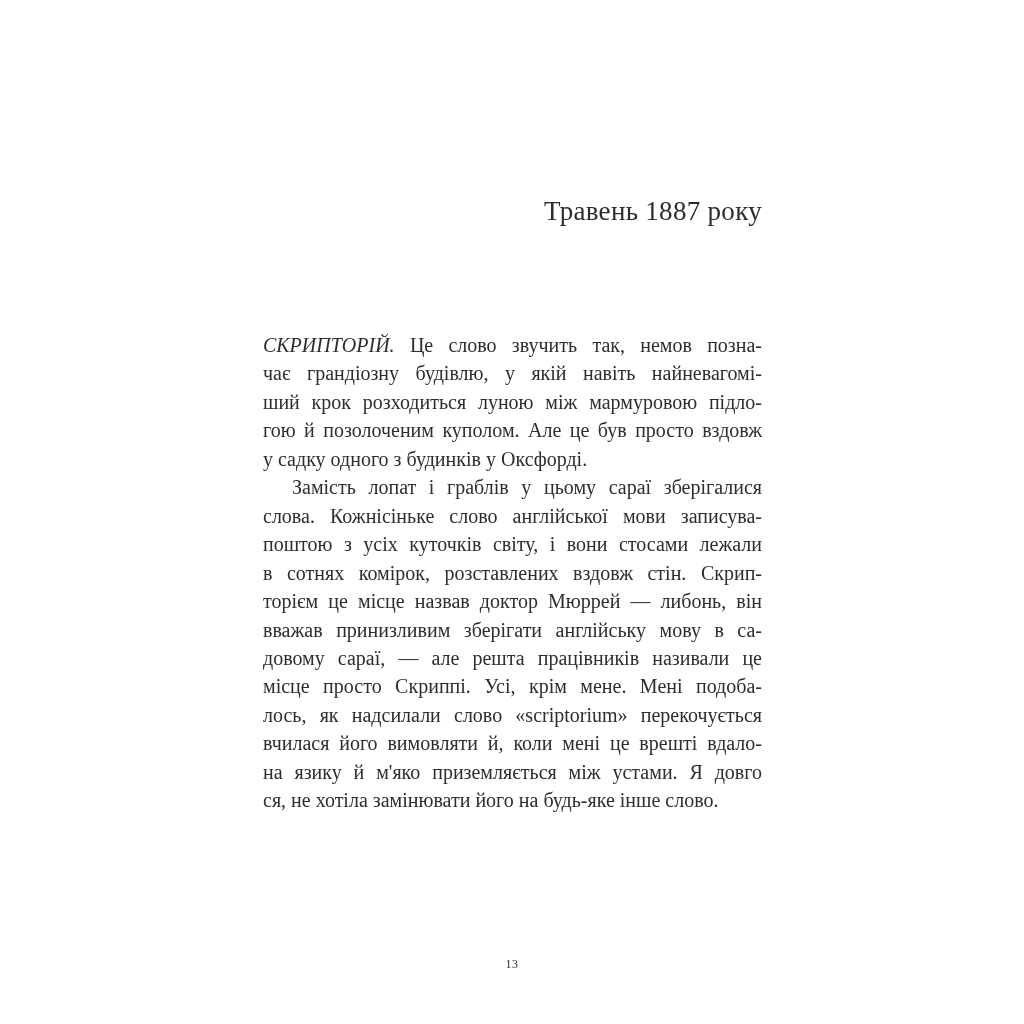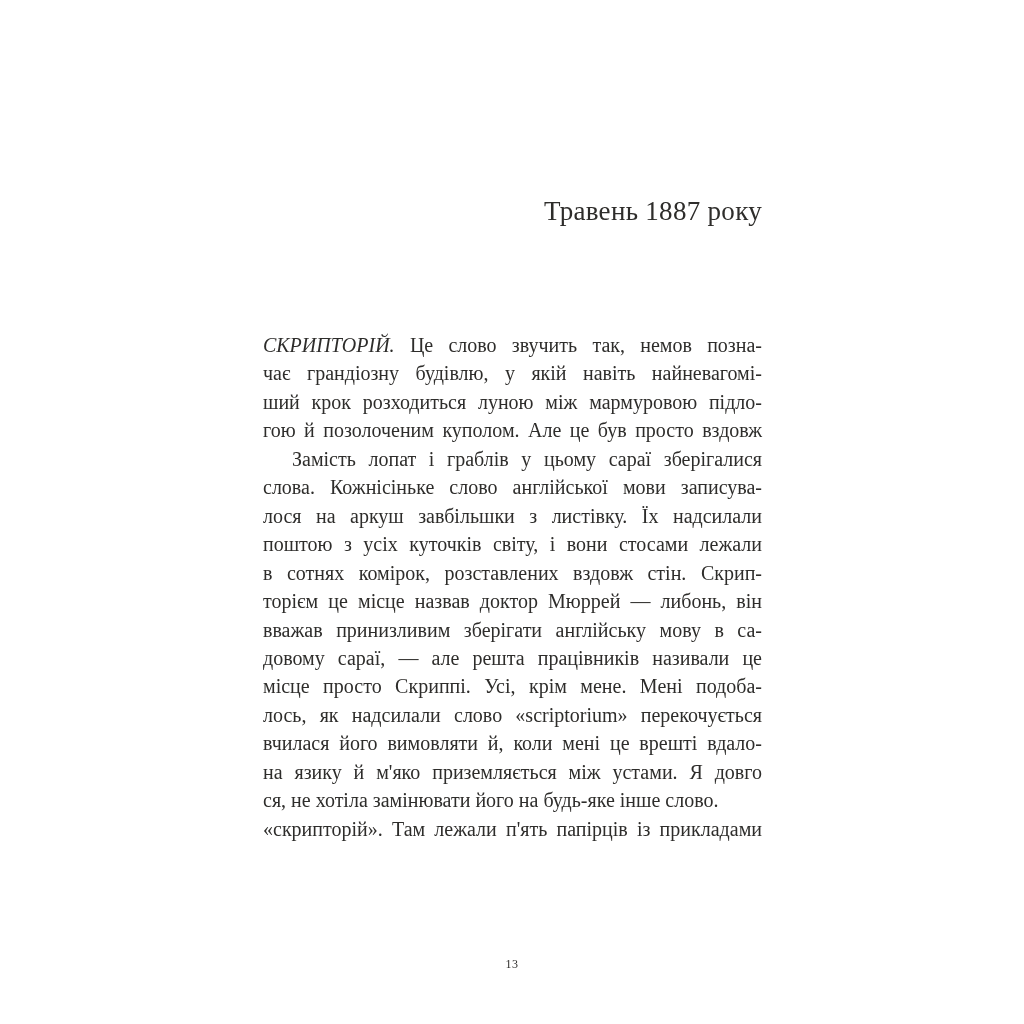--- a/index.html
+++ b/index.html
@@ -73,30 +73,29 @@
 <body>
 
 <div class="page">
   <h1 class="chapter-heading">Травень 1887 року</h1>
 
   <div class="body-text">
       <div class="line"><em>СКРИПТОРІЙ.</em> Це слово звучить так, немов позна-</div>
       <div class="line">чає грандіозну будівлю, у якій навіть найневагомі-</div>
       <div class="line">ший крок розходиться луною між мармуровою підло-</div>
       <div class="line">гою й позолоченим куполом. Але це був просто вздовж</div>
+      <div class="line par-end">у садку одного з будинків у Оксфорді.</div>
       <div class="line indent">Замість лопат і граблів у цьому сараї зберігалися</div>
       <div class="line">слова. Кожнісіньке слово англійської мови записува-</div>
-      <div class="line">лося на аркуш завбільшки з листівку. Їх надсилали</div>
       <div class="line">поштою з усіх куточків світу, і вони стосами лежали</div>
       <div class="line">в сотнях комірок, розставлених вздовж стін. Скрип-</div>
       <div class="line">торієм це місце назвав доктор Мюррей — либонь, він</div>
       <div class="line">вважав принизливим зберігати англійську мову в са-</div>
       <div class="line">довому сараї, — але решта працівників називали це</div>
       <div class="line">місце просто Скриппі. Усі, крім мене. Мені подоба-</div>
       <div class="line">лось, як надсилали слово «scriptorium» перекочується</div>
       <div class="line">вчилася його вимовляти й, коли мені це врешті вдало-</div>
       <div class="line">на язику й м'яко приземляється між устами. Я довго</div>
       <div class="line par-end">ся, не хотіла замінювати його на будь-яке інше слово.</div>
-      <div class="line">«скрипторій». Там лежали п'ять папірців із прикладами</div>
     </div>
 
   <div class="page-number">13</div>
 </div>
 
 </body></html>

